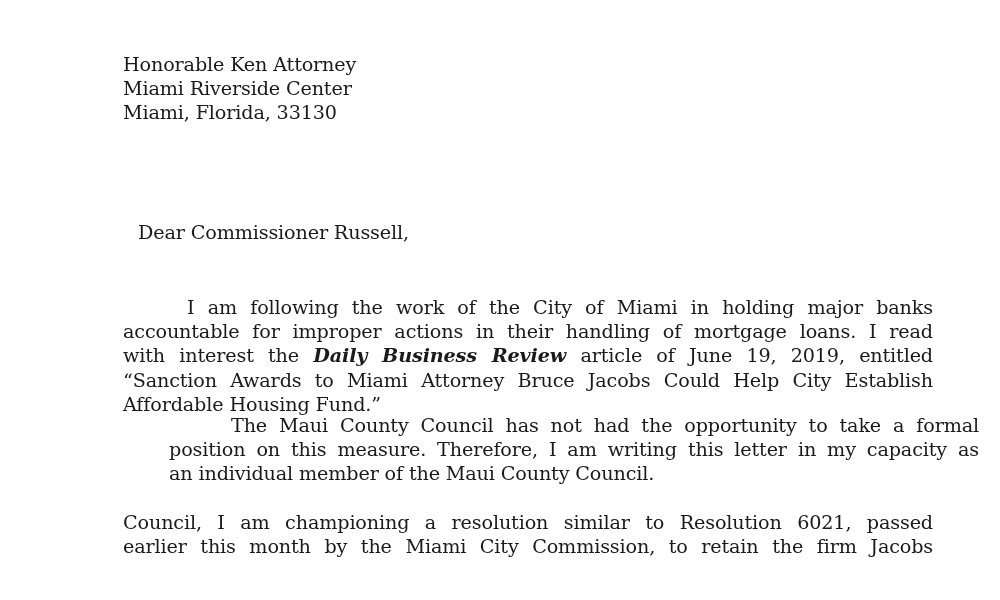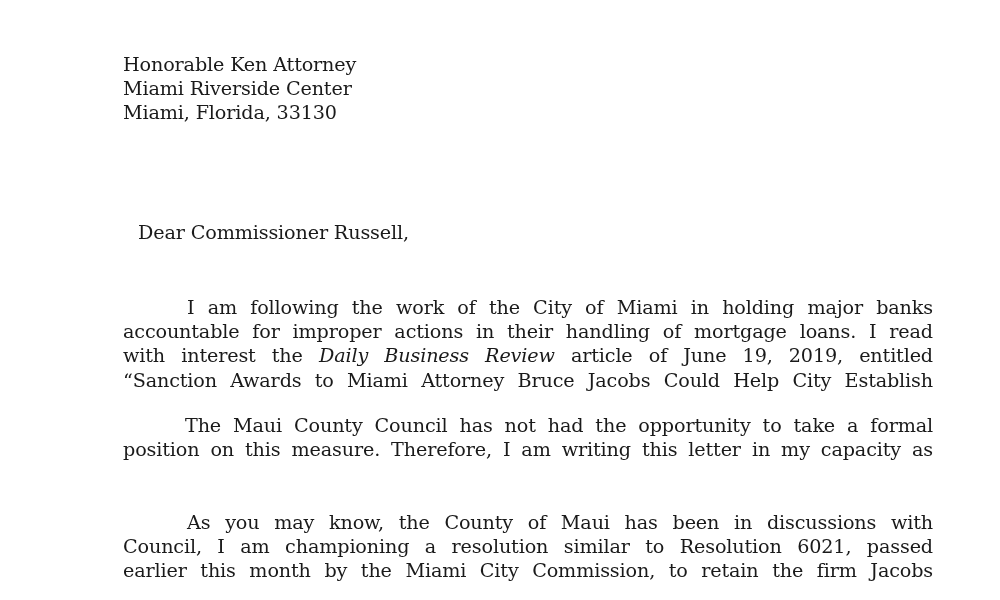--- a/index.html
+++ b/index.html
@@ -50,56 +50,57 @@
       text-align-last: justify;
       white-space: nowrap;
       overflow: visible;
     }
     .para .line.last {
       text-align-last: left;
     }
     .indent { padding-left: 62px; }
     .indent2 { padding-left: 64px; }
     #p1 { top: 268px; margin-top: 28px; }
-    #p2 { top: 414px; }
+    #p2 { top: 414px; margin-left: 46px; }
     #p3 { top: 511px; }
     .line-inner {
       display: inline-block;
       width: 100%;
       text-align: justify;
       text-align-last: justify;
       white-space: normal;
     }
     .last .line-inner { text-align-last: left; }
-    em { font-style: italic; }
+    em { font-style: italic; font-weight: bold; }
   </style>
 </head>
 <body>
 
 <div class="page">
 
   <div class="address">
     <div>Honorable Ken Attorney</div>
     <div>Miami Riverside Center</div>
     <div>Miami, Florida, 33130</div>
   </div>
 
   <div class="salutation">Dear Commissioner Russell,</div>
 
   <div class="para" id="p1">
     <span class="line indent2"><span class="line-inner">I am following the work of the City of Miami in holding major banks</span></span>
     <span class="line"><span class="line-inner">accountable for improper actions in their handling of mortgage loans.  I read</span></span>
     <span class="line"><span class="line-inner"><span>with interest the </span><em>Daily Business Review</em><span> article of June 19, 2019, entitled</span></span></span>
     <span class="line"><span class="line-inner">“Sanction Awards to Miami Attorney Bruce Jacobs Could Help City Establish</span></span>
+    <span class="line last"><span class="line-inner">Affordable Housing Fund.”</span></span>
   </div>
 
   <div class="para" id="p2">
     <span class="line indent"><span class="line-inner">The Maui County Council has not had the opportunity to take a formal</span></span>
     <span class="line"><span class="line-inner">position on this measure.  Therefore, I am writing this letter in my capacity as</span></span>
+    <span class="line last"><span class="line-inner">an individual member of the Maui County Council.</span></span>
   </div>
 
   <div class="para" id="p3">
-    <span class="line indent2"><span class="line-inner">As you may know, the County of Maui has been in discussions with</span></span>
     <span class="line"><span class="line-inner">Council, I am championing a resolution similar to Resolution 6021, passed</span></span>
     <span class="line"><span class="line-inner">earlier this month by the Miami City Commission, to retain the firm Jacobs</span></span>
   </div>
 
 </div>
 
 </body></html>

